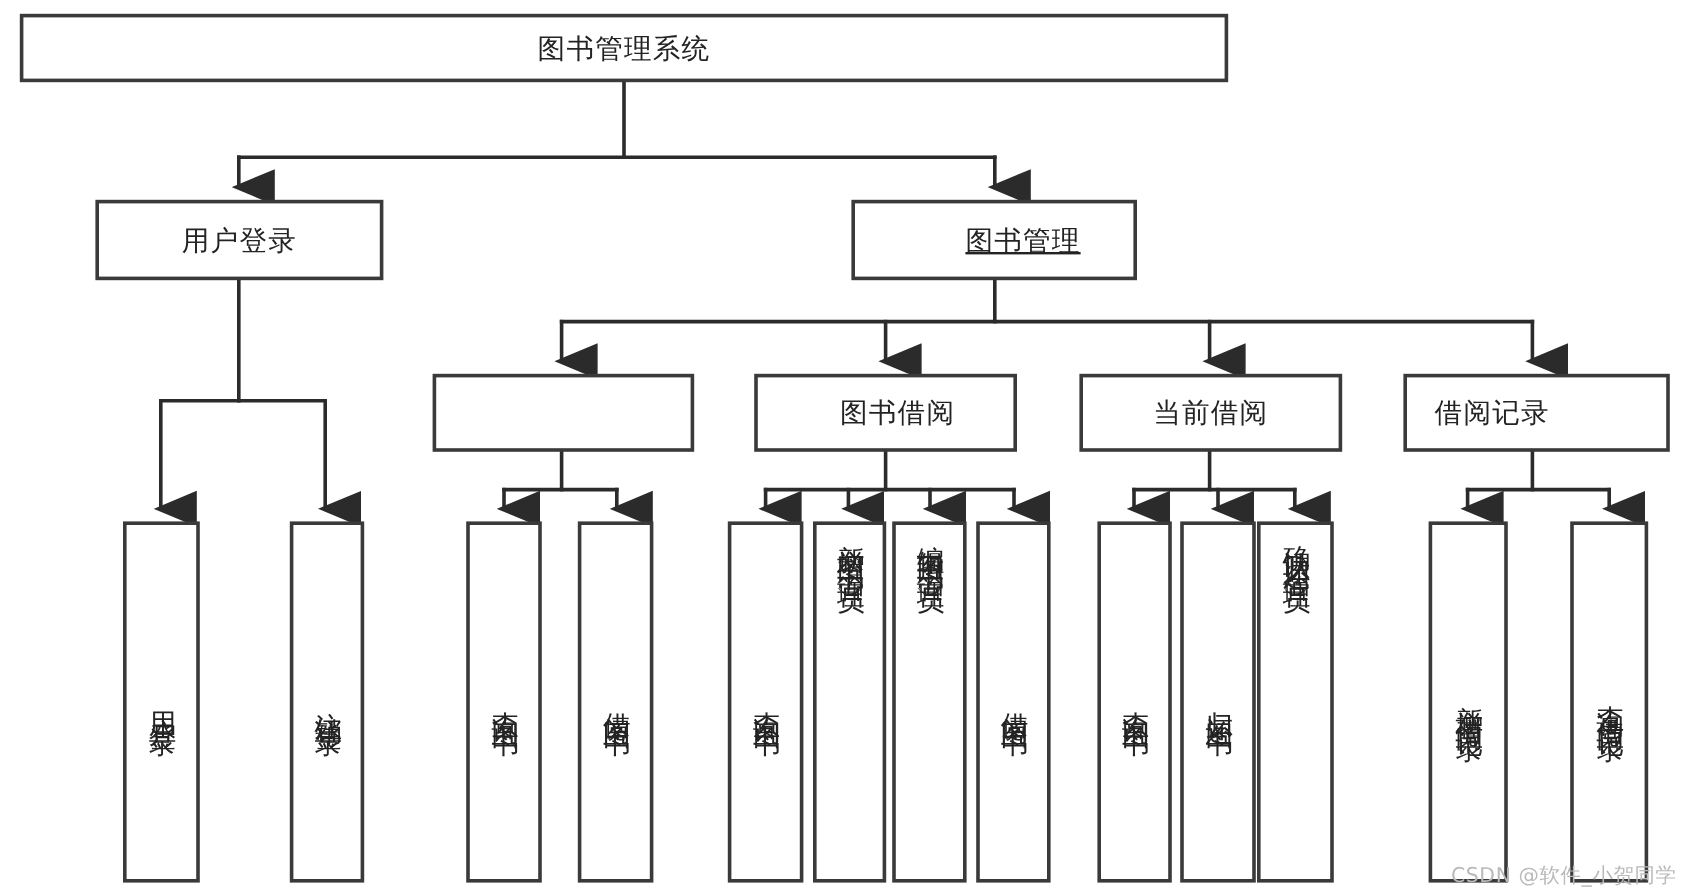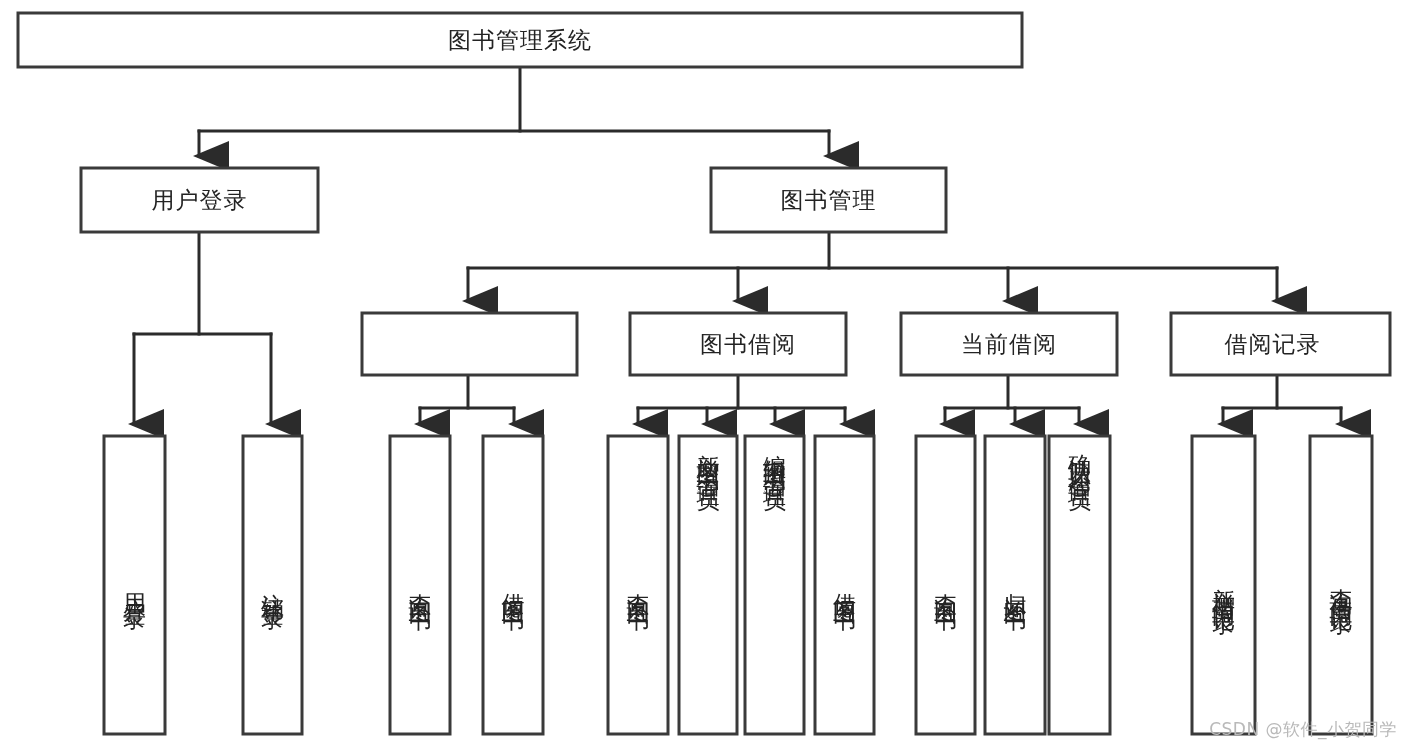--- a/index.html
+++ b/index.html
@@ -148,28 +148,28 @@
 
       <rect x="1192" y="436" width="63" height="298"></rect>
       <rect x="1310" y="436" width="62" height="298"></rect>
     </g>
   </svg>
 
   <div class="node-label-h" style="left:18px; top:13px; width:1004px; height:54px;border-radius:21px;">图书管理系统</div>
 
   <div class="node-label-h" style="left:81px; top:168px; width:237px; height:64px;">用户登录</div>
 
-  <div class="node-label-h" style="left:711px; top:168px; width:235px; height:64px;">图书管理</div>
+  <div class="node-label-h" style="left:735px; top:168px; width:235px; height:64px;text-decoration:underline;">图书管理</div>
 
 
   <div class="node-label-h" style="left:630px; top:313px; width:216px; height:62px;padding-left:10px;">图书借阅</div>
 
   <div class="node-label-h" style="left:901px; top:313px; width:216px; height:62px;text-align:right;">当前借阅</div>
 
-  <div class="node-label-h" style="left:1178px; top:313px; width:189px; height:62px;">借阅记录</div>
+  <div class="node-label-h" style="left:1149px; top:313px; width:189px; height:62px;">借阅记录</div>
 
   <div class="node-label-v" style="left:104px; top:436px; width:61px; height:298px;">
     <span>用户登录</span>
   </div>
   <div class="node-label-v" style="left:243px; top:436px; width:59px; height:298px;">
     <span>注销登录</span>
   </div>
 
   <div class="node-label-v" style="left:390px; top:436px; width:60px; height:298px;">
     <span>查询图书</span>

